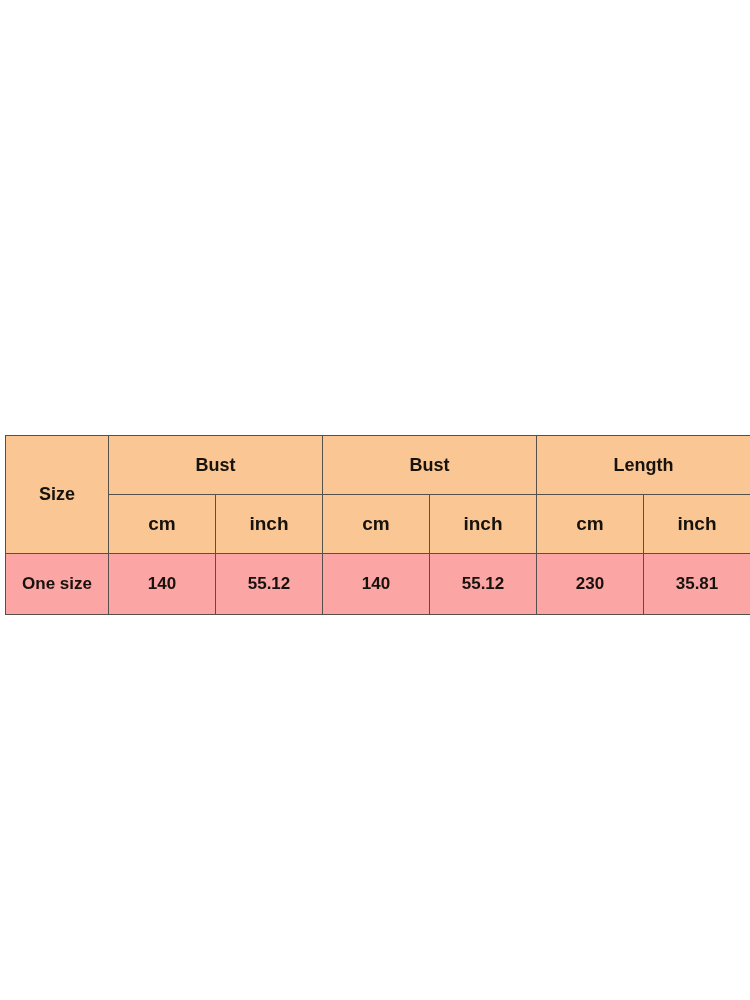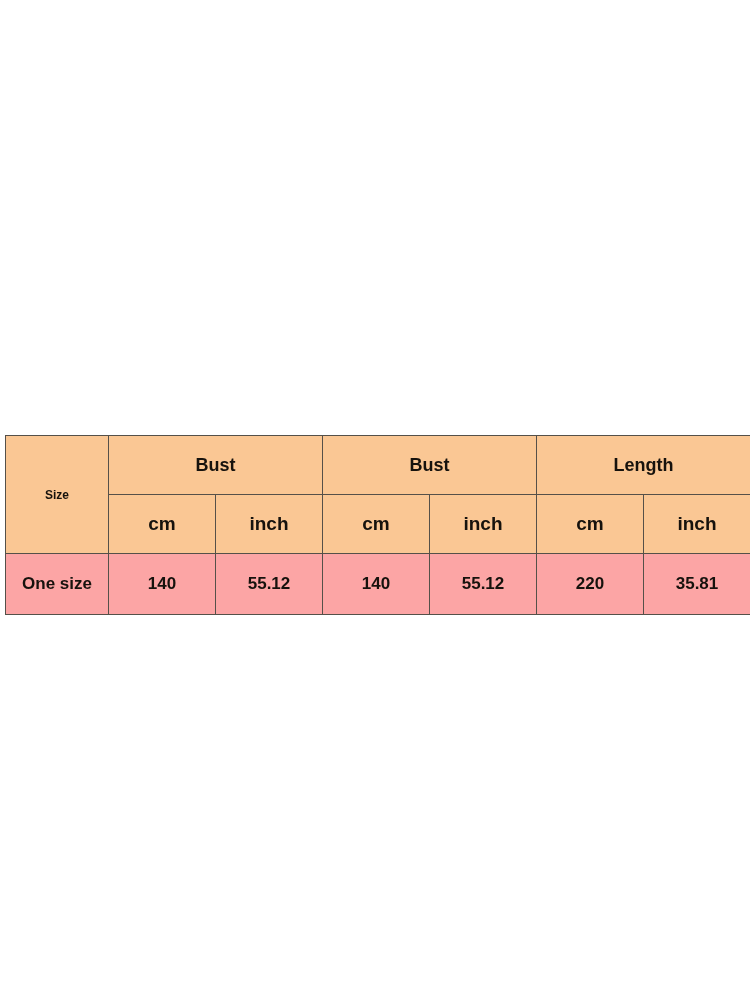--- a/index.html
+++ b/index.html
@@ -42,21 +42,21 @@
     font-family: "Liberation Sans", sans-serif;
   }
 
   
   .hdr {
     background: #fac794;
   }
 
   .cell-size {
     height: 84px;
-    font-size: 12px;
+    font-size: 18px;
   }
 
   .cell-group {
     height: 42px;
     font-size: 18px;
   }
 
   .cell-unit {
     height: 42px;
     font-size: 19px;
@@ -107,18 +107,18 @@
         <td class="hdr cell-unit">inch</td>
       </tr>
     </thead>
     <tbody>
       <tr class="row-data">
         <td class="cell-rowlabel">One size</td>
         <td>140</td>
         <td>55.12</td>
         <td>140</td>
         <td>55.12</td>
-        <td>220</td>
+        <td>230</td>
         <td>35.81</td>
       </tr>
     </tbody>
   </table>
 </div>
 
 </body></html>

